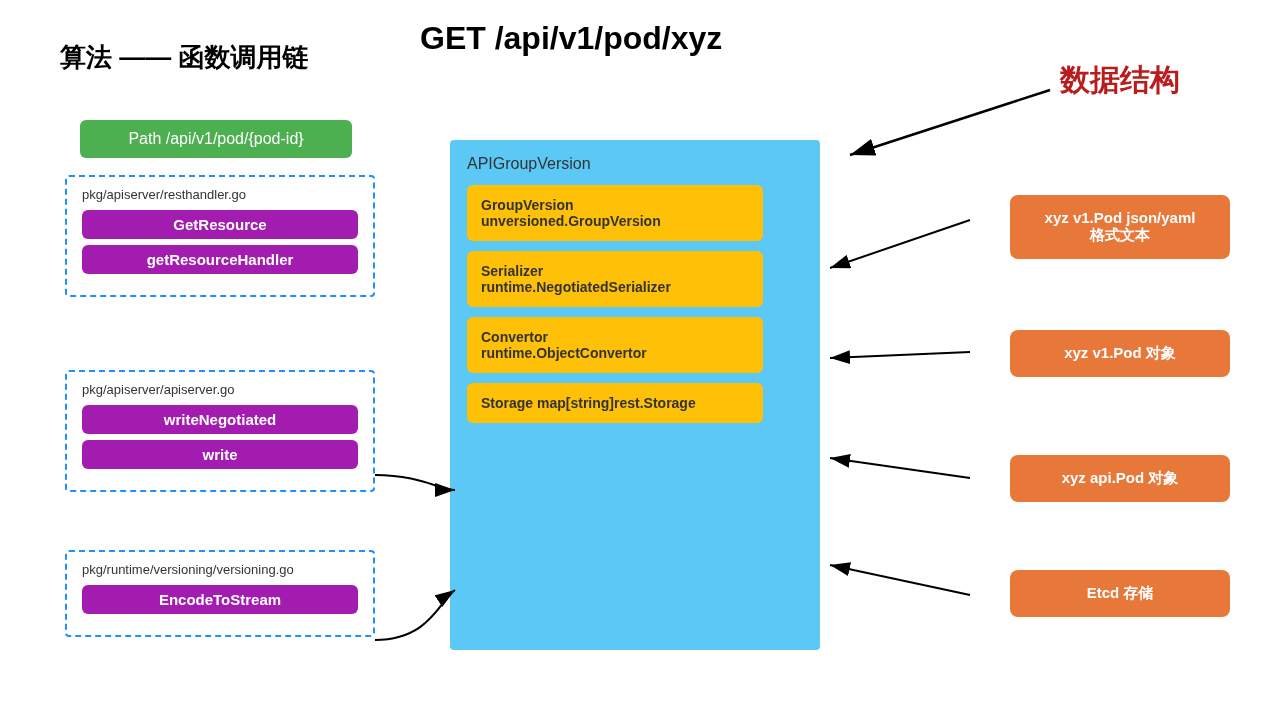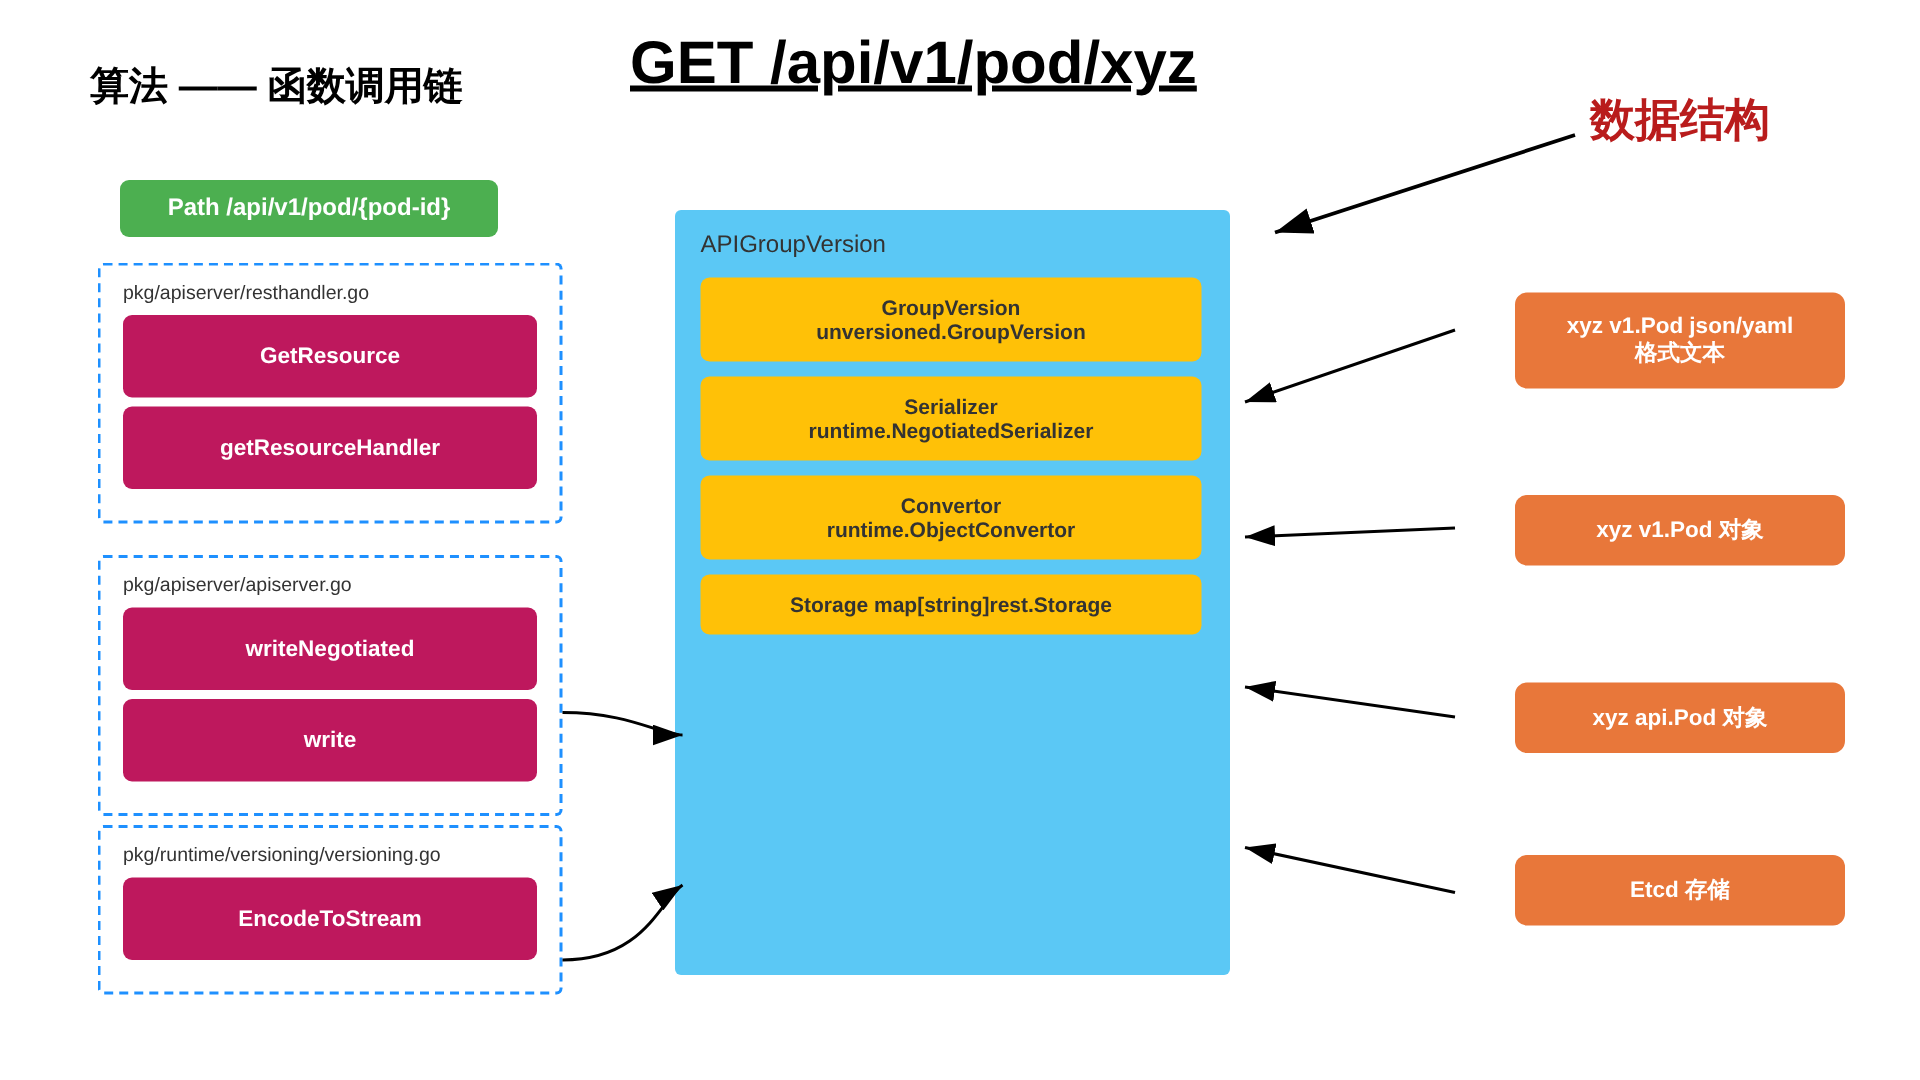--- a/index.html
+++ b/index.html
@@ -9,23 +9,22 @@
       width: 1280px;
       height: 720px;
       overflow: hidden;
       position: relative;
     }
 
     .title {
       position: absolute;
       top: 20px;
       left: 420px;
-      font-size: 40px;
-      font-weight: bold;
-      text-decoration: underline;
+      font-size: 32px;
+      font-weight: bold;
       color: #000;
     }
 
     .left-title {
       position: absolute;
       top: 40px;
       left: 60px;
       font-size: 26px;
       font-weight: bold;
       color: #000;
@@ -43,23 +42,23 @@
     
     .path-box {
       position: absolute;
       top: 120px;
       left: 80px;
       background: #4caf50;
       color: white;
       padding: 10px 20px;
       border-radius: 6px;
       font-size: 16px;
-      font-weight: bold;
+      font-weight: normal;
       text-align: center;
-      width: 252px;
+      width: 272px;
     }
 
     .dashed-box {
       position: absolute;
       border: 2px dashed #1e90ff;
       border-radius: 4px;
     }
 
     .dashed-box-1 {
       top: 175px;
@@ -83,23 +82,23 @@
     }
 
     .box-label {
       font-size: 13px;
       color: #333;
       margin-bottom: 8px;
     }
 
     .green-btn {
       display: block;
-      background: #be185d;
+      background: #a21caf;
       color: white;
-      padding: 19px;
+      padding: 6px;
       border-radius: 6px;
       font-size: 15px;
       font-weight: bold;
       text-align: center;
       margin: 6px 0;
     }
 
     
     .blue-box {
       position: absolute;
@@ -120,22 +119,21 @@
 
     .yellow-btn {
       background: #ffc107;
       color: #333;
       padding: 12px 14px;
       border-radius: 6px;
       font-size: 14px;
       font-weight: bold;
       margin: 10px 0;
       display: block;
-      width: 334px;
-      text-align: center;
+      width: 296px;
     }
 
     
     .orange-btn {
       position: absolute;
       background: #e8773a;
       color: white;
       padding: 14px 20px;
       border-radius: 8px;
       font-size: 15px;

